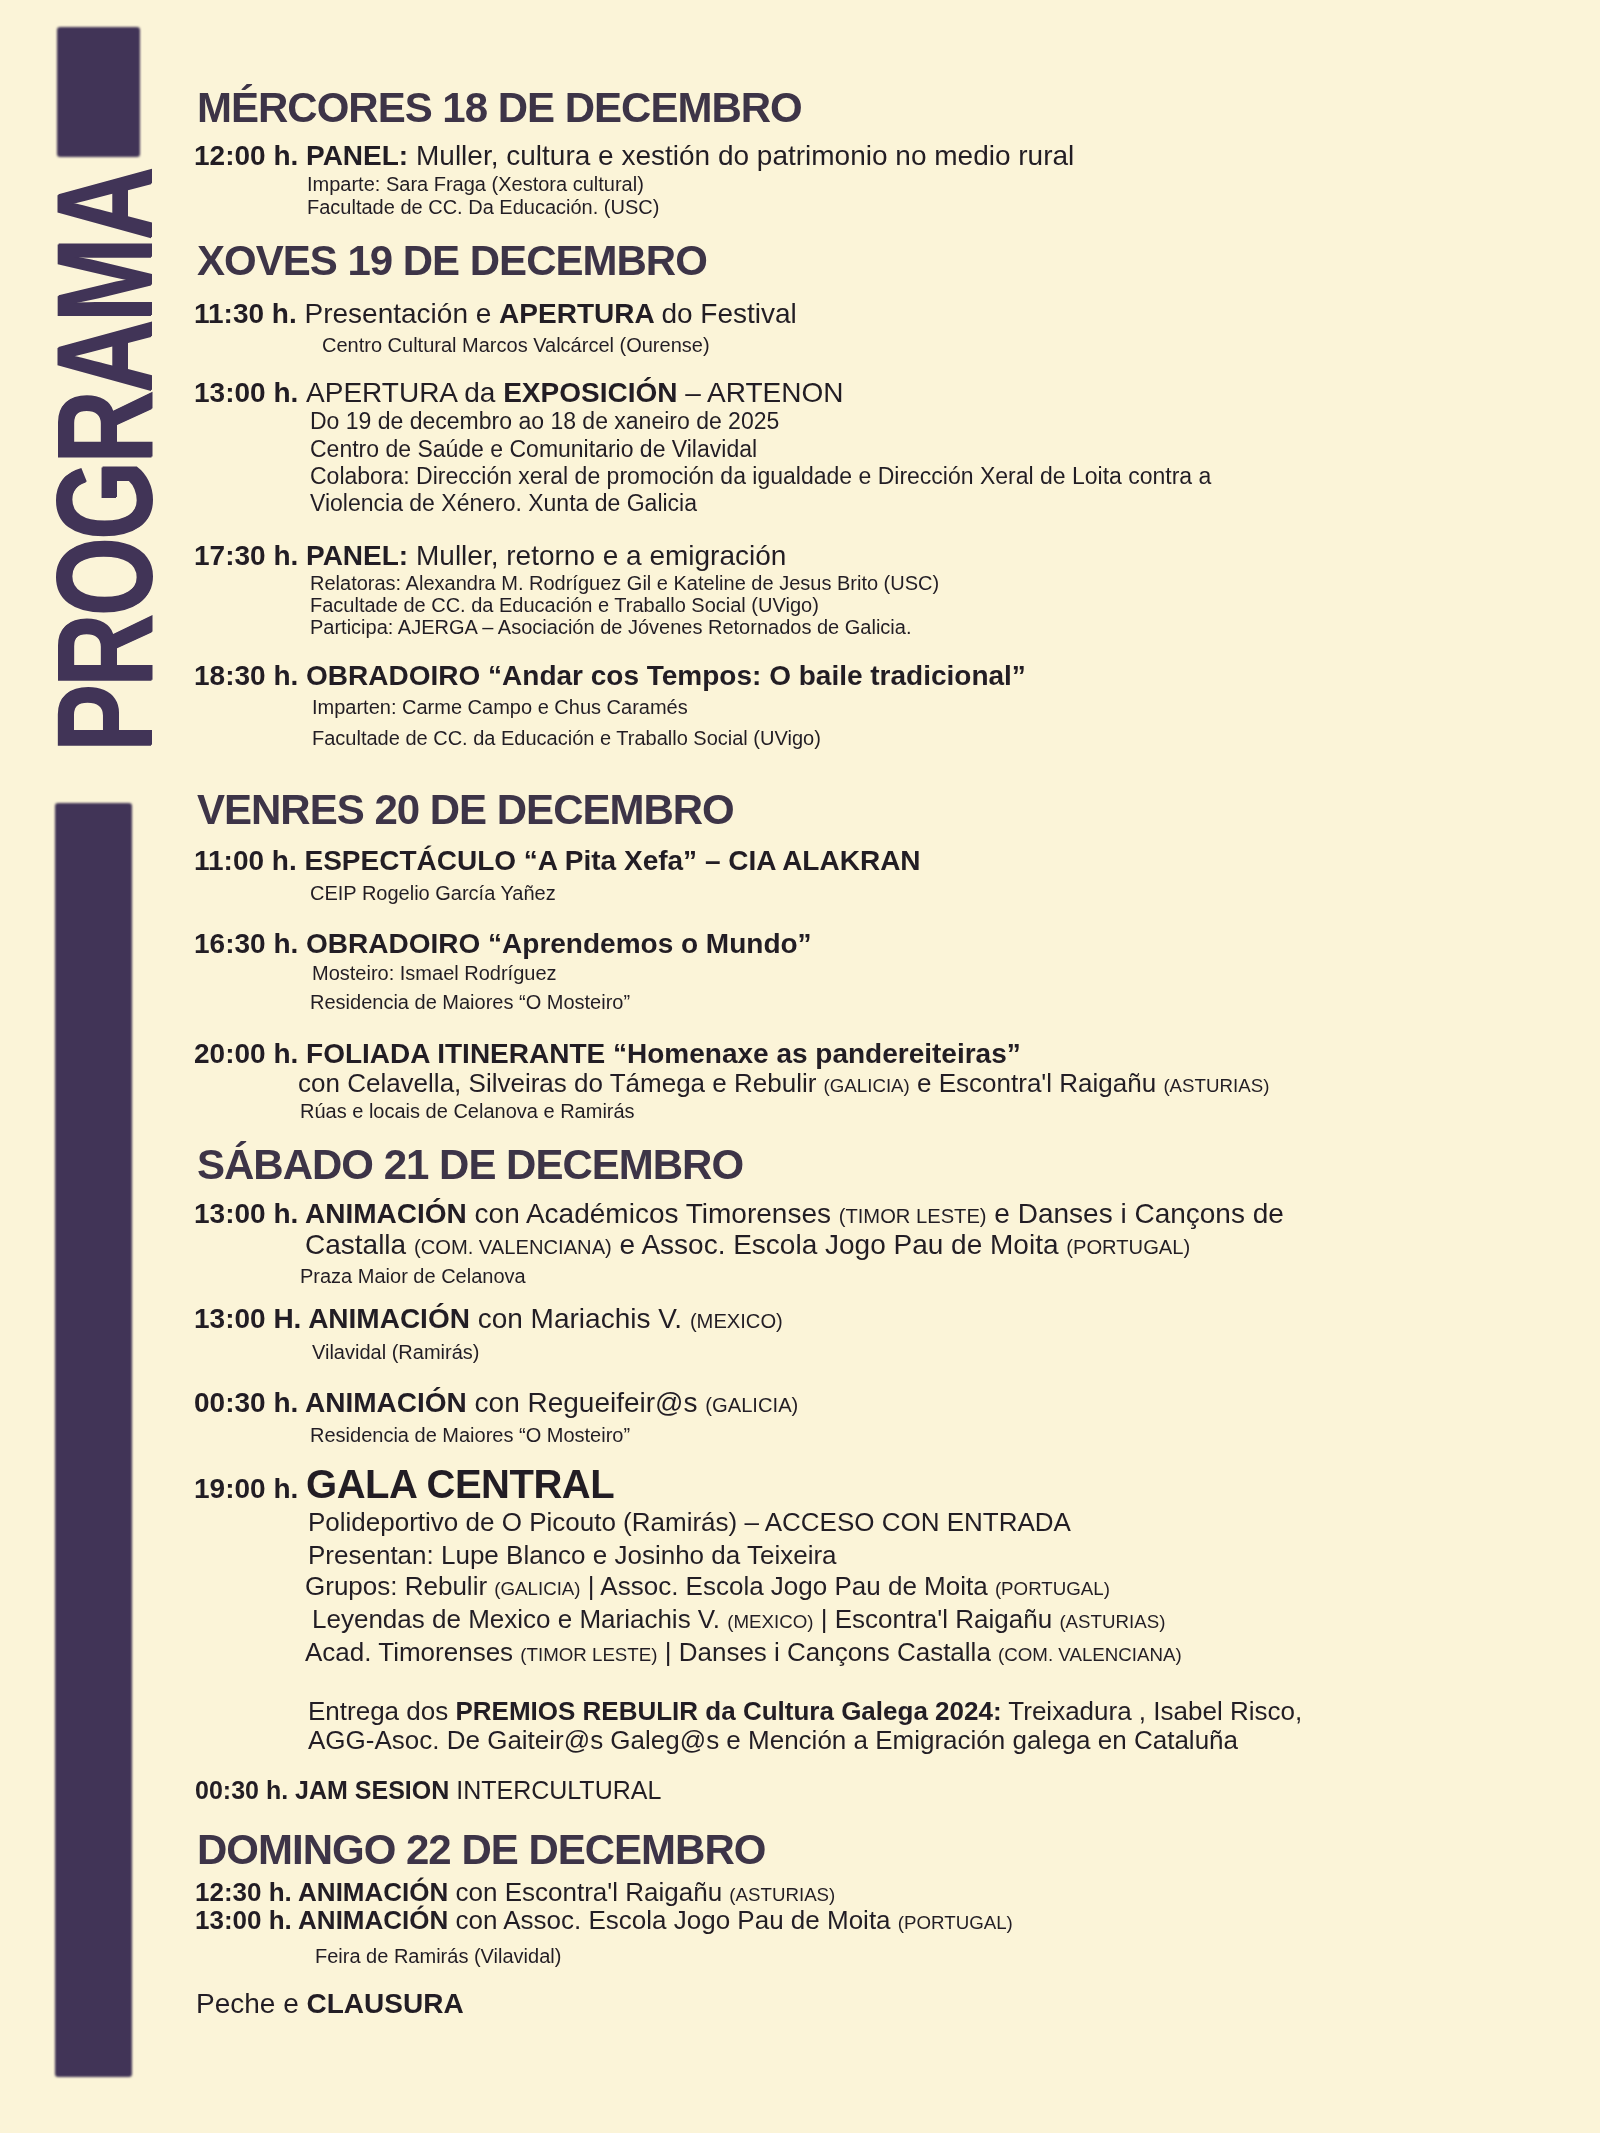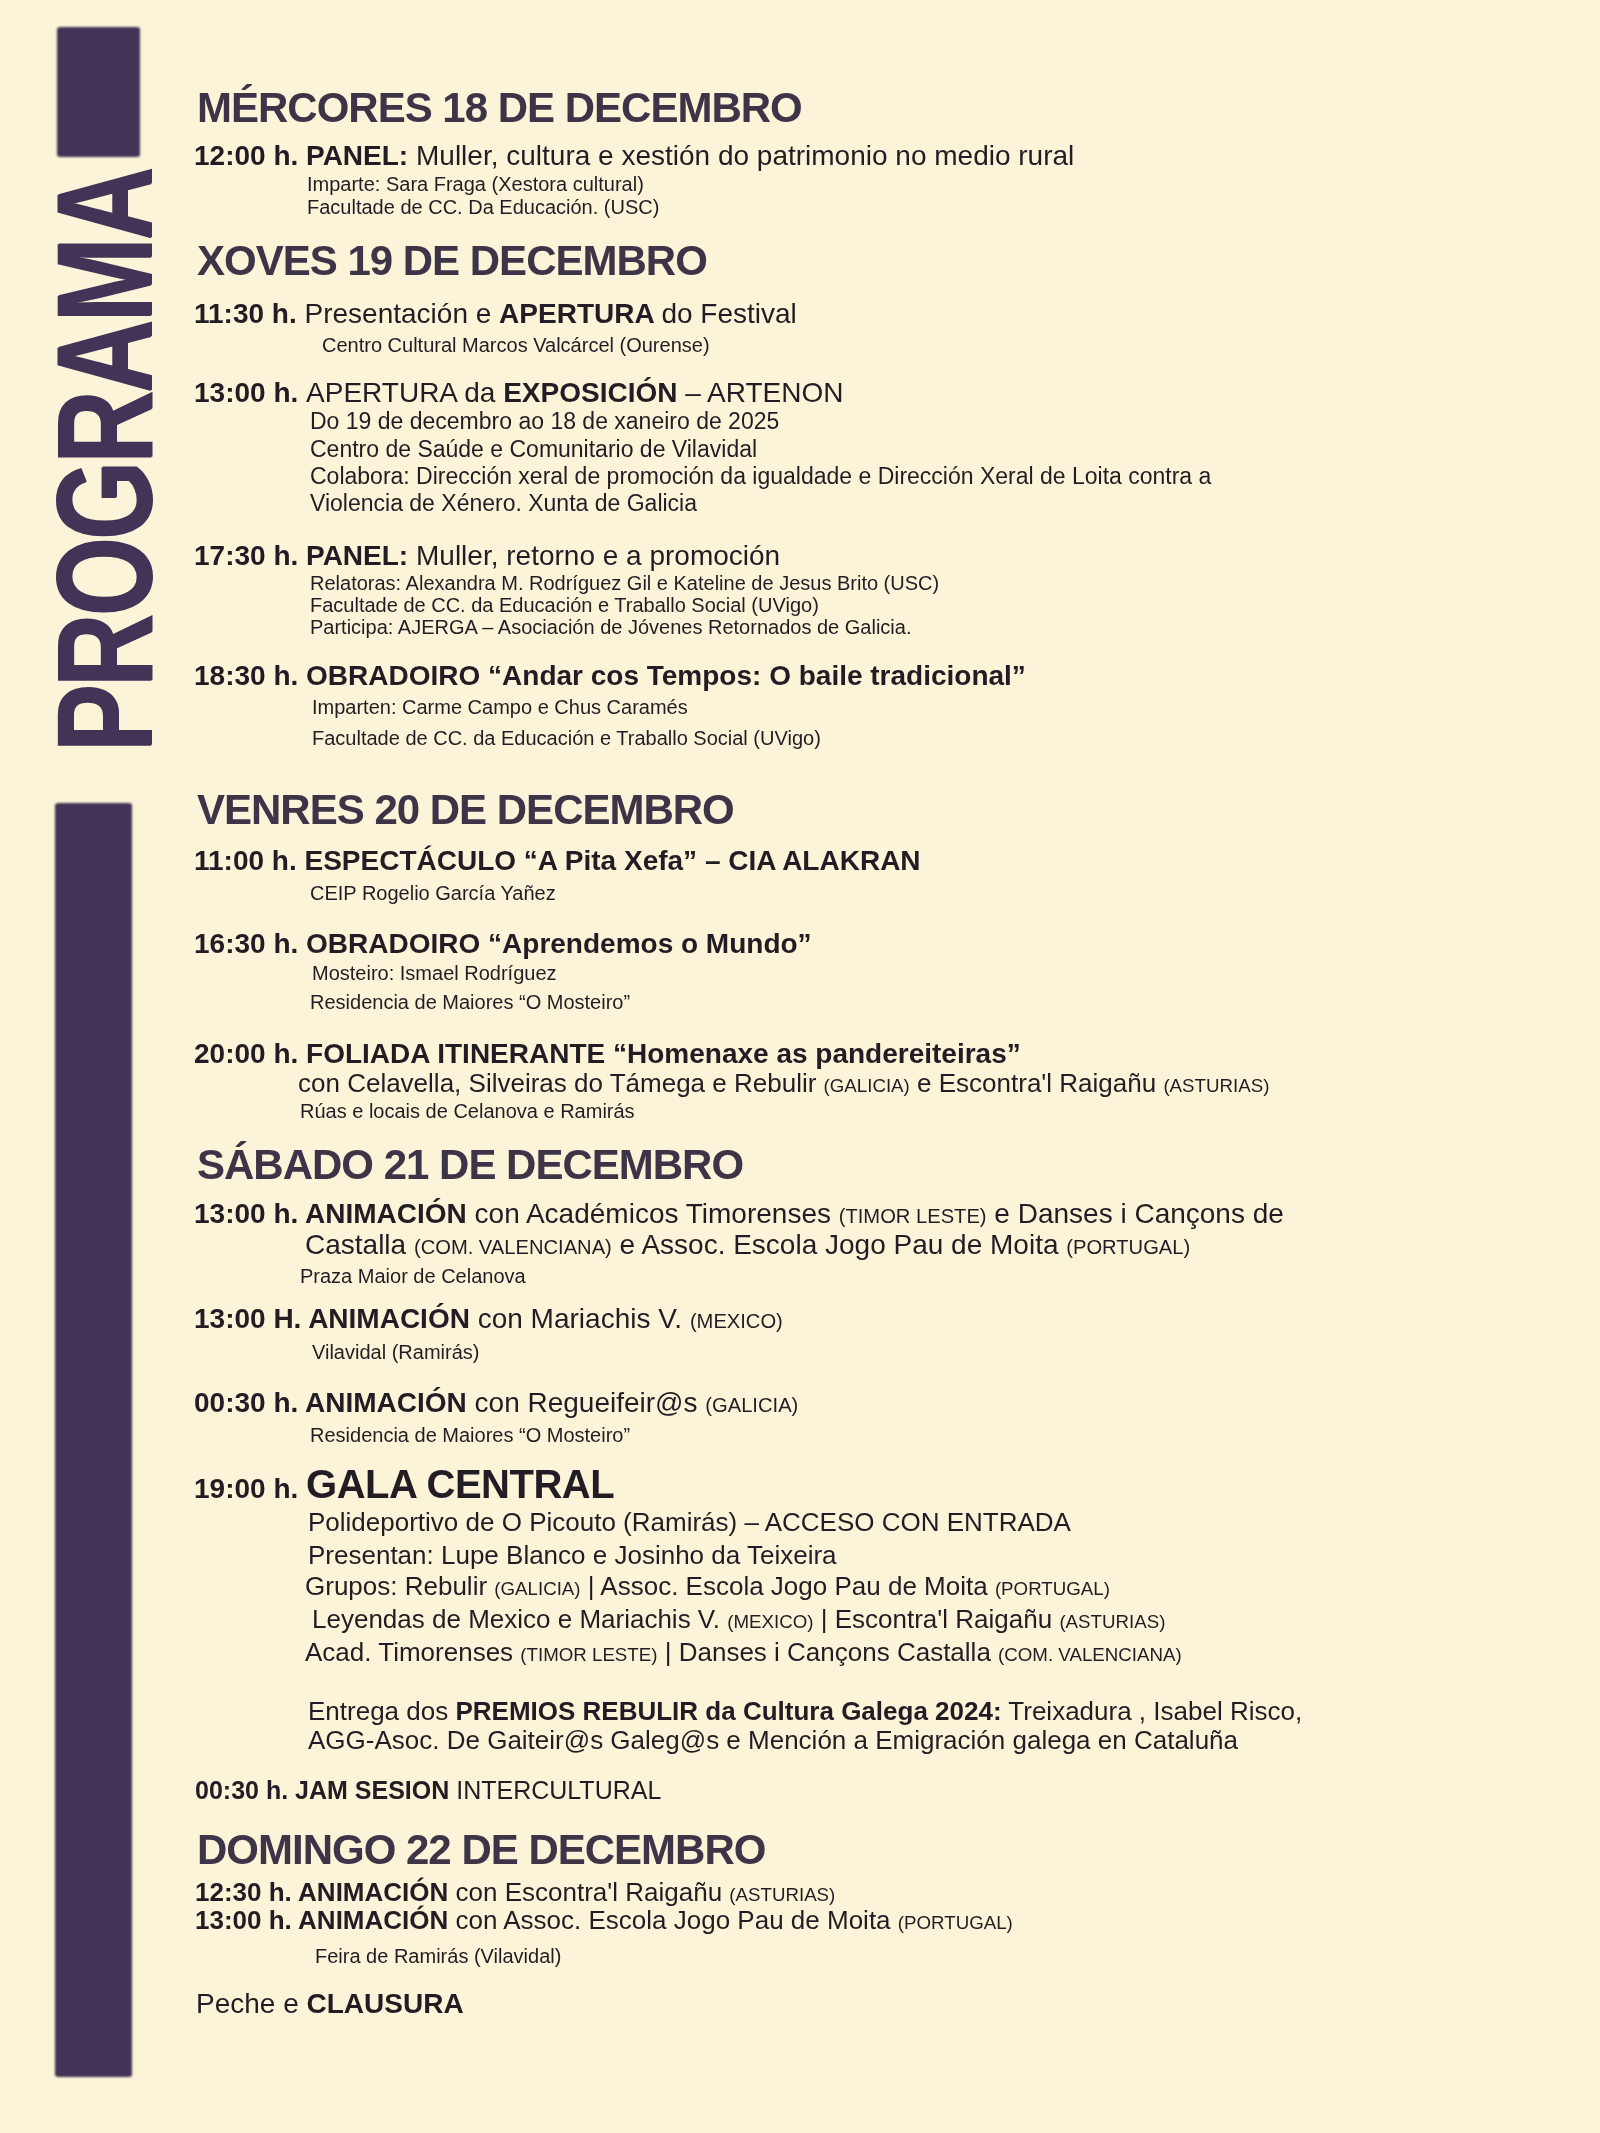--- a/index.html
+++ b/index.html
@@ -61,21 +61,21 @@
   <div class="line det" style="top:196px;left:307px">Facultade de CC. Da Educación. (USC)</div>
 
   <div class="line hdr" style="top:237px;left:197px">XOVES 19 DE DECEMBRO</div>
   <div class="line ev" style="top:298px;left:194px"><span class="seg-b">11:30 h. </span><span class="seg-r">Presentación e </span><span class="seg-b">APERTURA </span><span class="seg-r">do Festival</span></div>
   <div class="line det" style="top:334px;left:322px">Centro Cultural Marcos Valcárcel (Ourense)</div>
   <div class="line ev" style="top:377px;left:194px"><span class="seg-b">13:00 h. </span><span class="seg-r">APERTURA da </span><span class="seg-b">EXPOSICIÓN </span><span class="seg-r">– ARTENON</span></div>
   <div class="line mid" style="top:409px;left:310px">Do 19 de decembro ao 18 de xaneiro de 2025</div>
   <div class="line mid" style="top:437px;left:310px">Centro de Saúde e Comunitario de Vilavidal</div>
   <div class="line mid" style="top:464px;left:310px">Colabora: Dirección xeral de promoción da igualdade e Dirección Xeral de Loita contra a</div>
   <div class="line mid" style="top:491px;left:310px">Violencia de Xénero. Xunta de Galicia</div>
-  <div class="line ev" style="top:540px;left:194px"><span class="seg-b">17:30 h. PANEL: </span><span class="seg-r">Muller, retorno e a promoción</span></div>
+  <div class="line ev" style="top:540px;left:194px"><span class="seg-b">17:30 h. PANEL: </span><span class="seg-r">Muller, retorno e a emigración</span></div>
   <div class="line det" style="top:572px;left:310px">Relatoras: Alexandra M. Rodríguez Gil e Kateline de Jesus Brito (USC)</div>
   <div class="line det" style="top:594px;left:310px">Facultade de CC. da Educación e Traballo Social (UVigo)</div>
   <div class="line det" style="top:616px;left:310px">Participa: AJERGA – Asociación de Jóvenes Retornados de Galicia.</div>
   <div class="line ev" style="top:660px;left:194px"><span class="seg-b">18:30 h. OBRADOIRO </span><span class="seg-b">“Andar cos Tempos: O baile tradicional”</span></div>
   <div class="line det" style="top:696px;left:312px">Imparten: Carme Campo e Chus Caramés</div>
   <div class="line det" style="top:727px;left:312px">Facultade de CC. da Educación e Traballo Social (UVigo)</div>
 
   <div class="line hdr" style="top:786px;left:197px">VENRES 20 DE DECEMBRO</div>
   <div class="line ev" style="top:845px;left:194px"><span class="seg-b">11:00 h. ESPECTÁCULO “A Pita Xefa” – CIA ALAKRAN</span></div>
   <div class="line det" style="top:882px;left:310px">CEIP Rogelio García Yañez</div>

